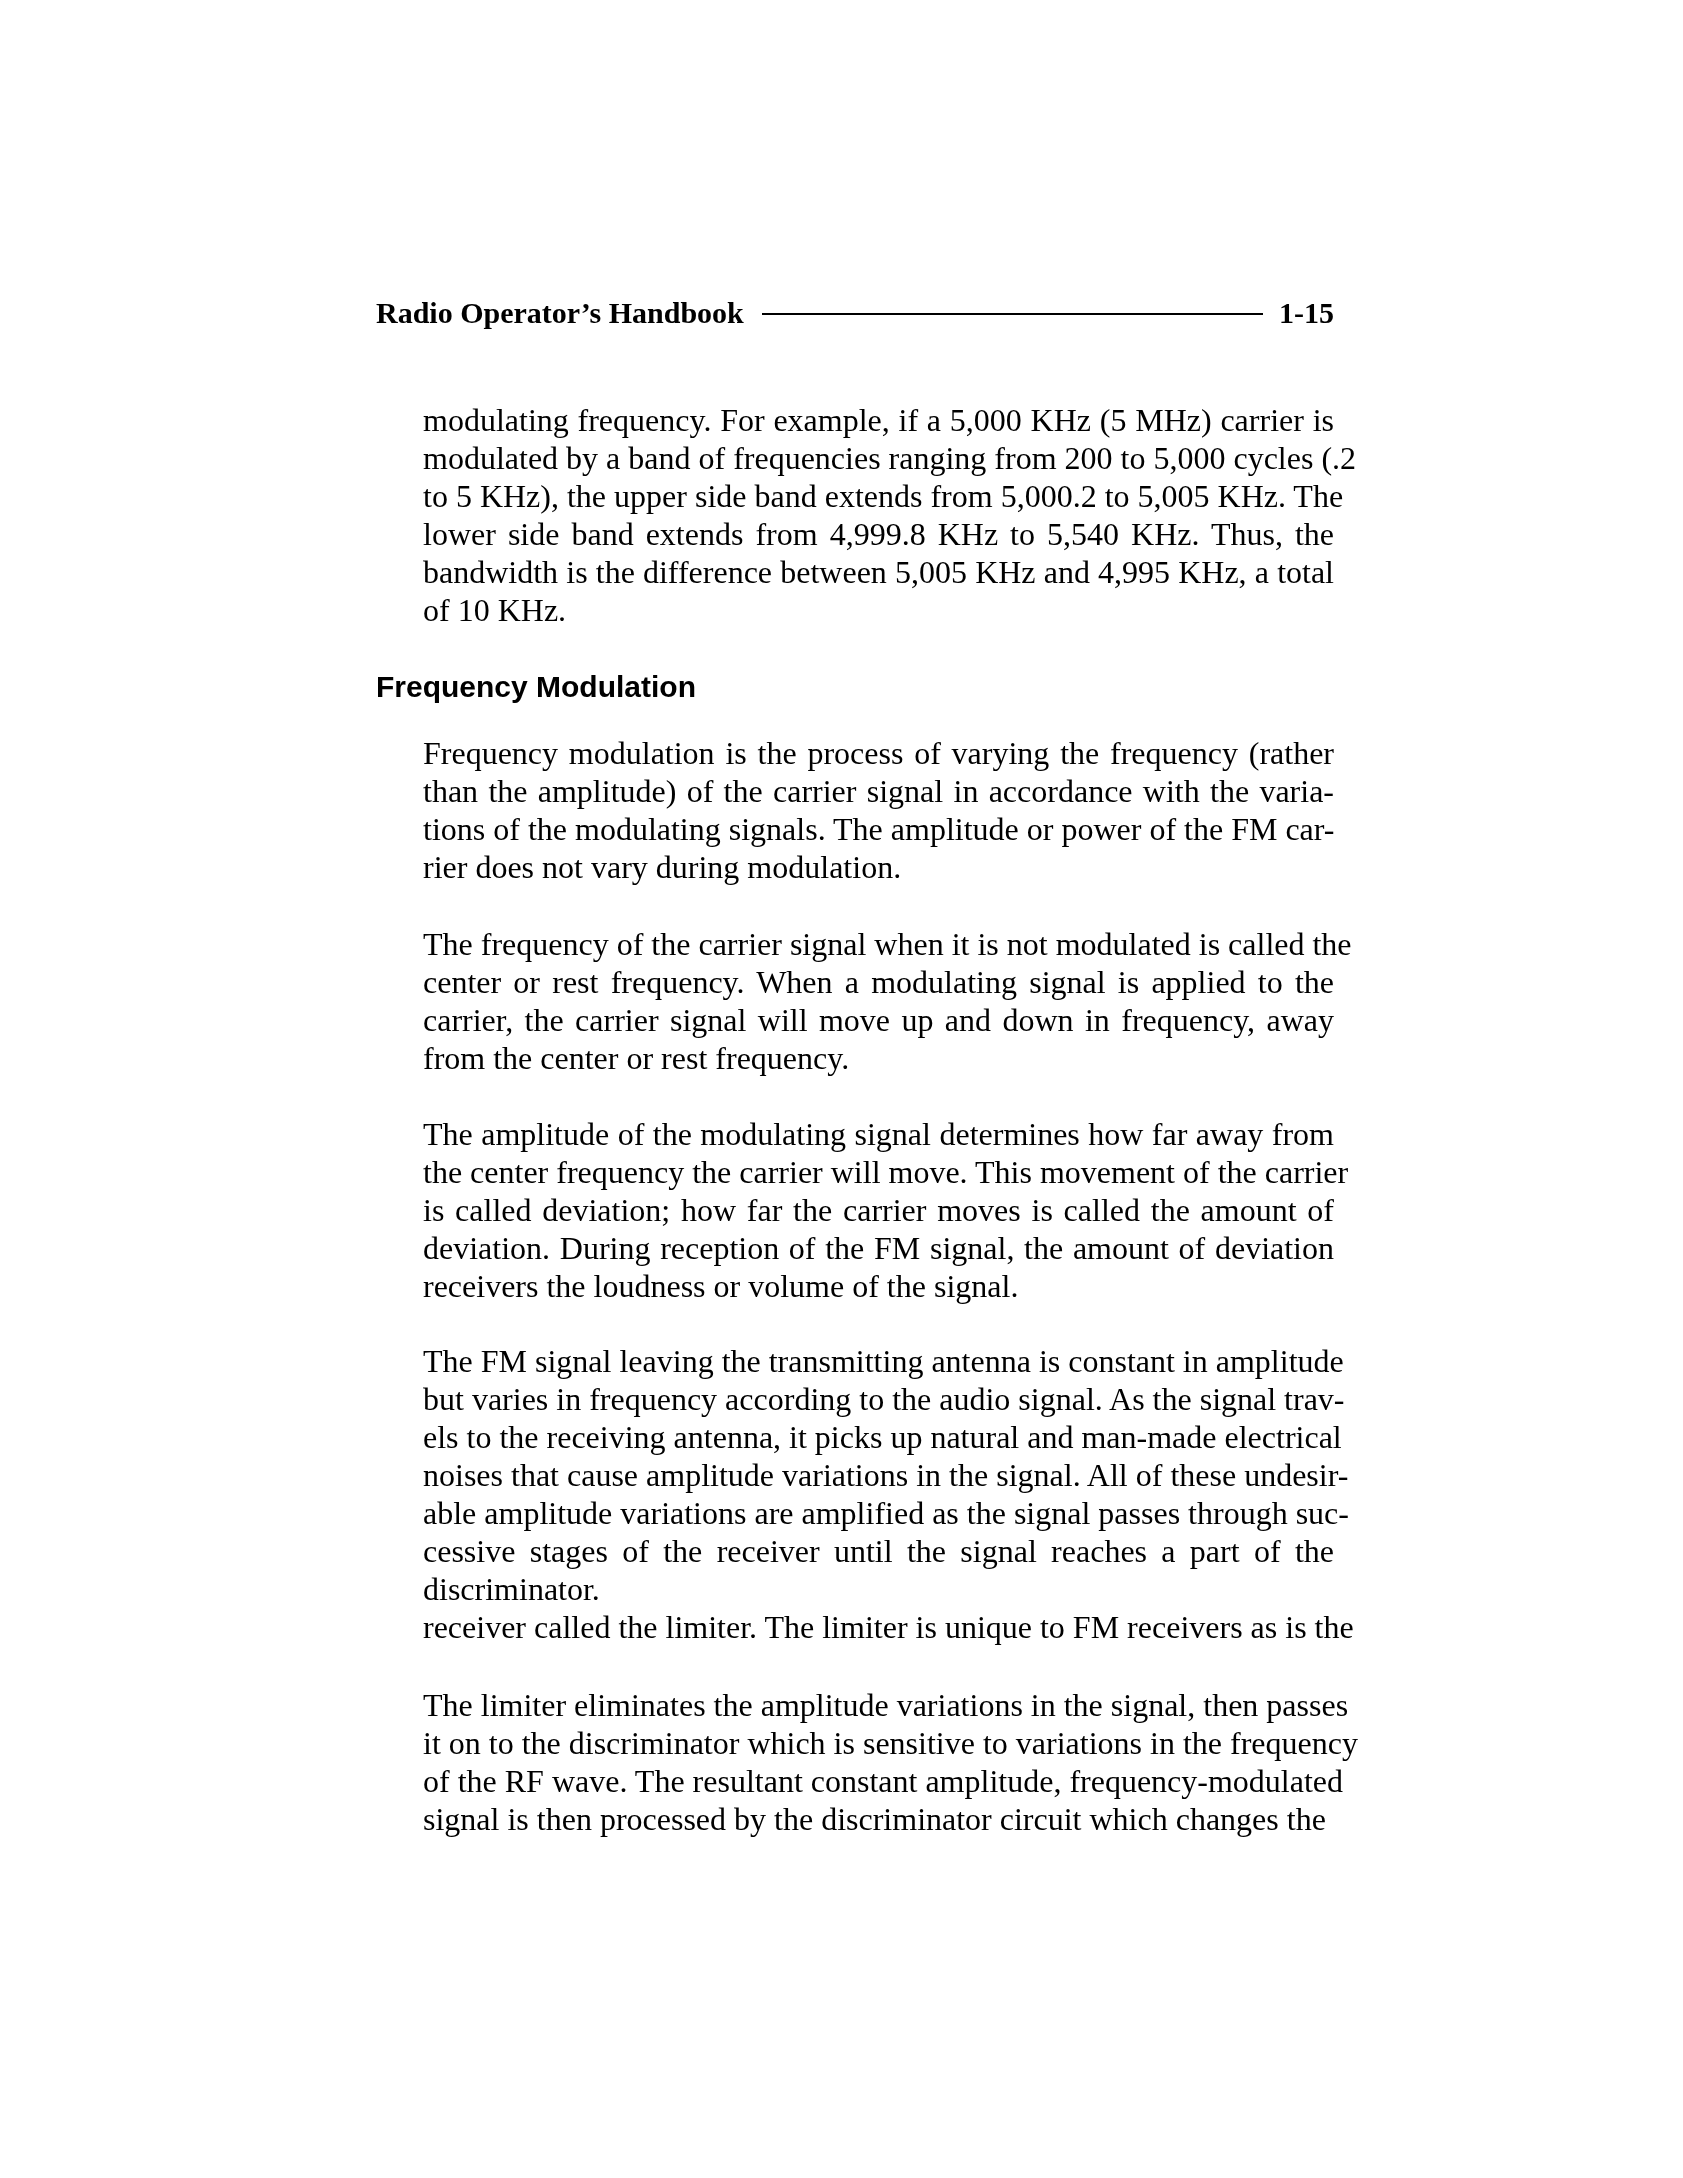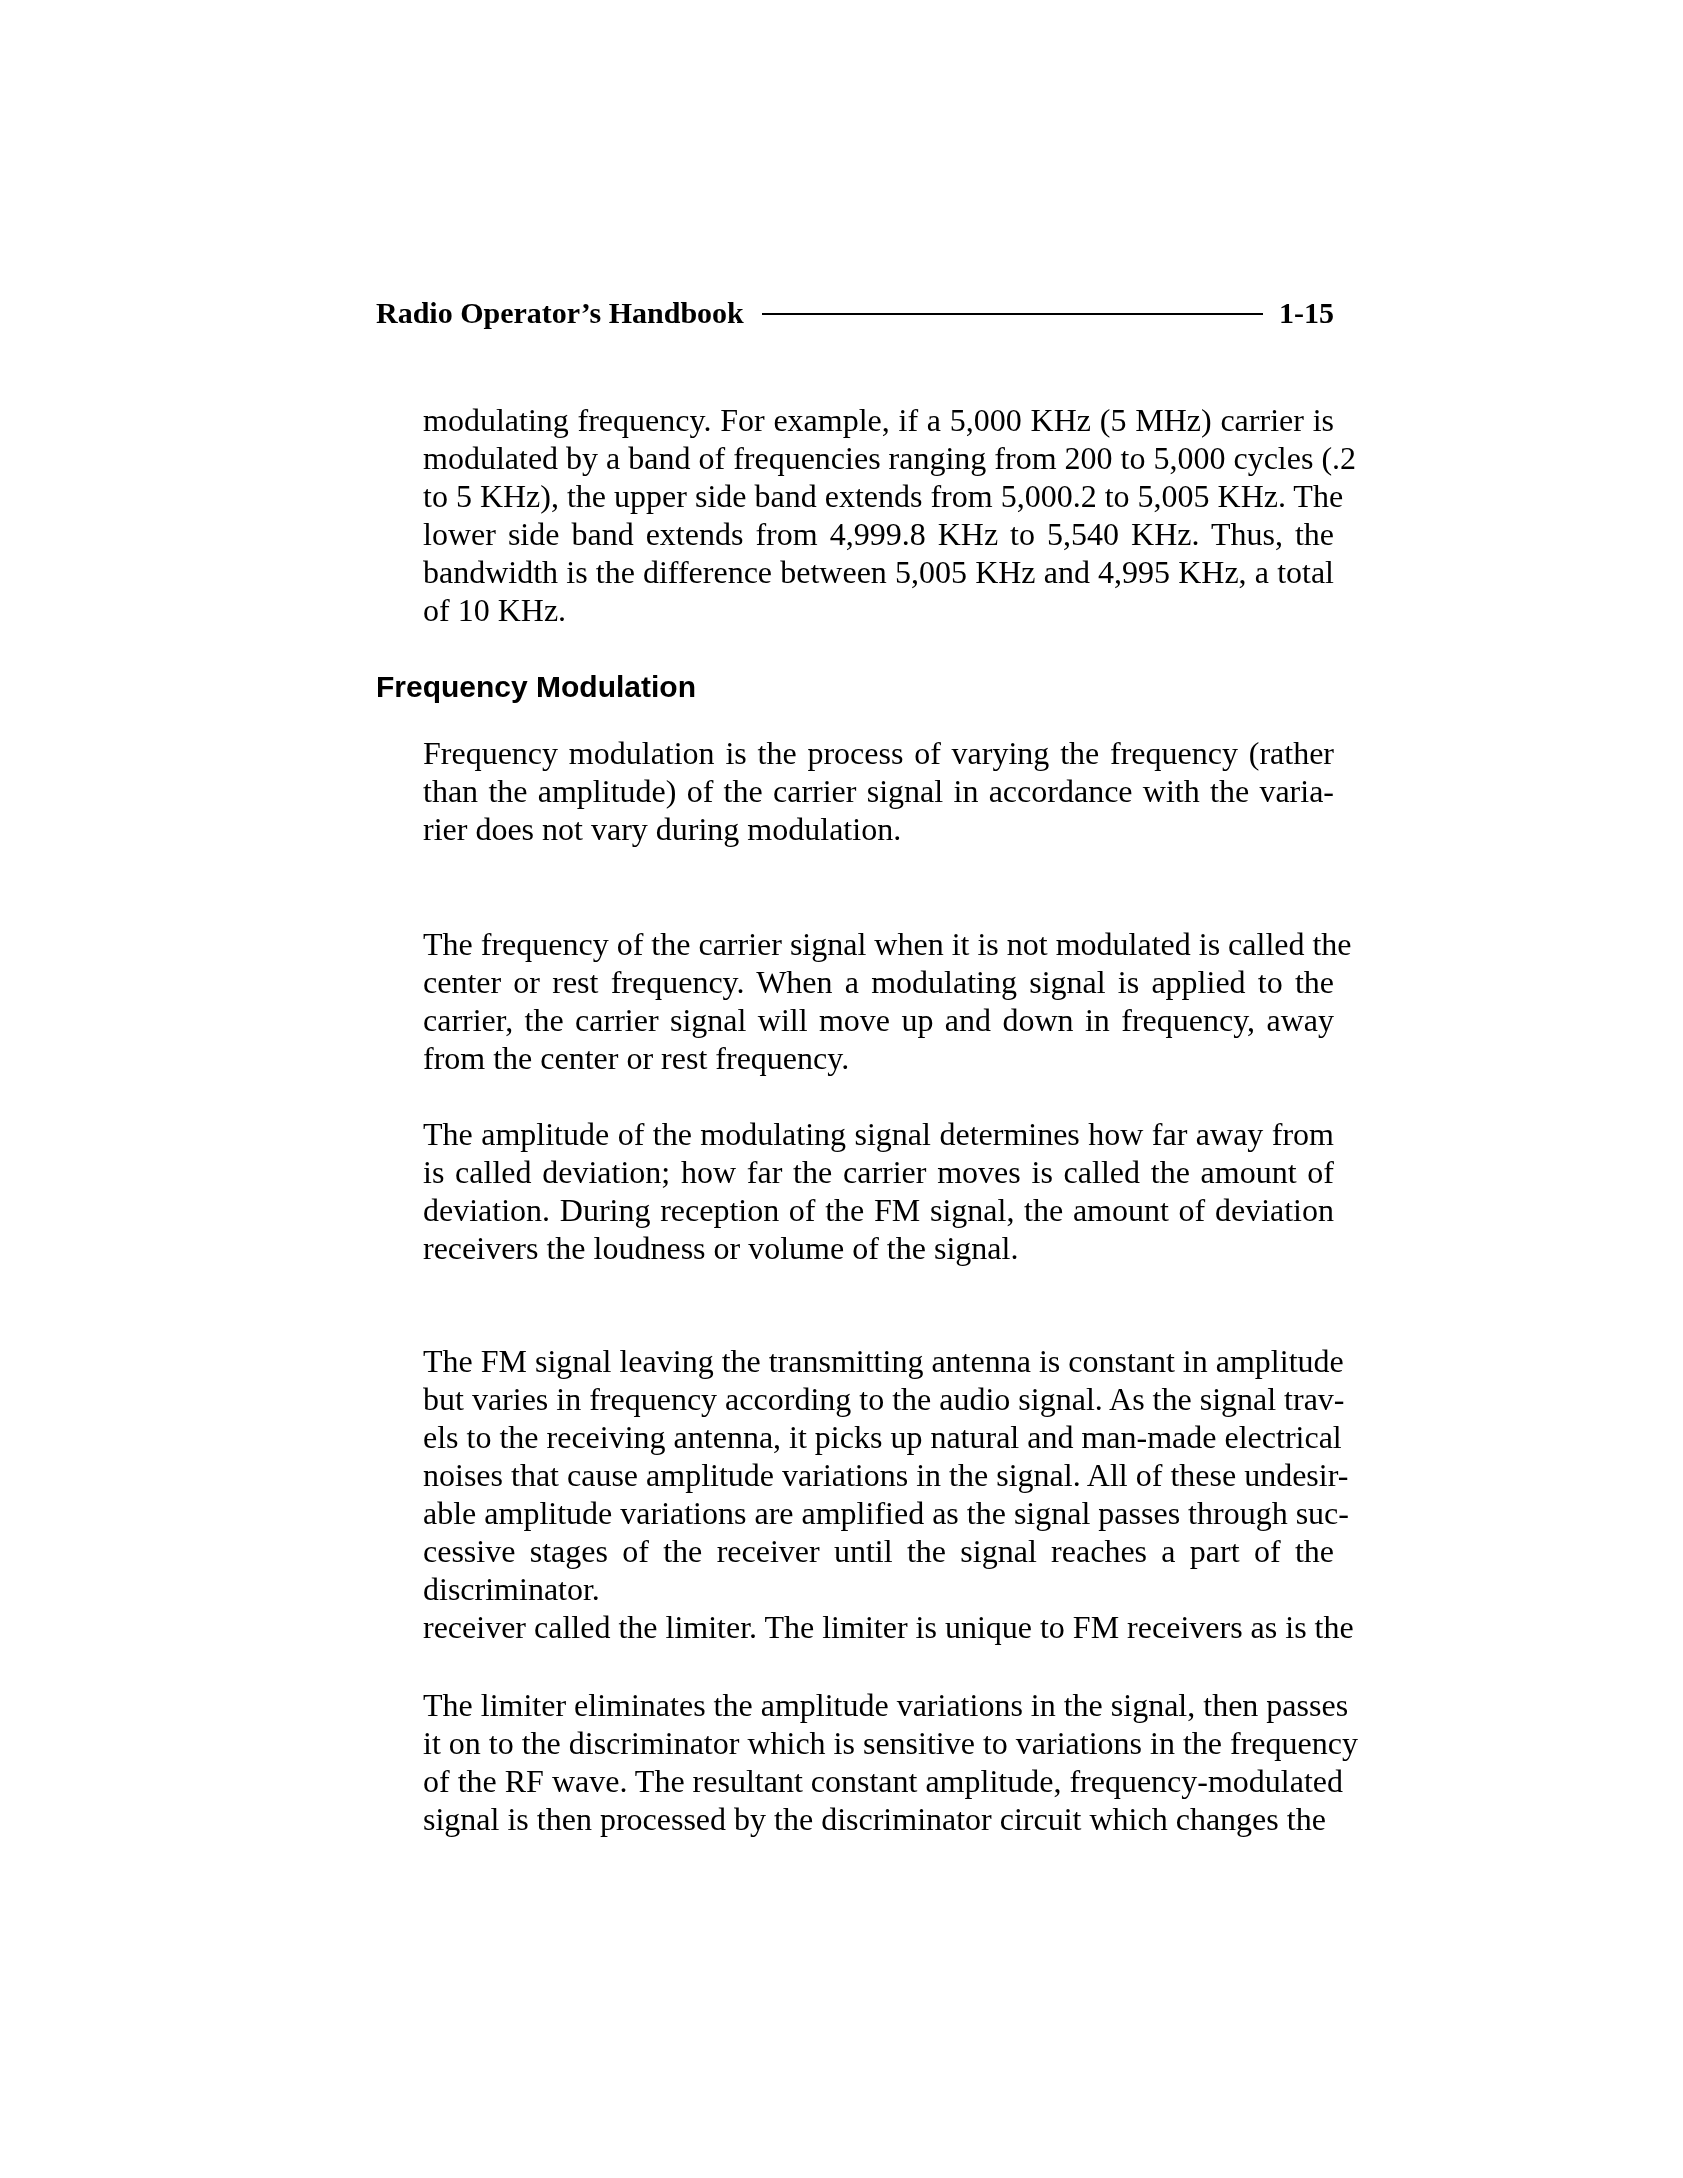--- a/index.html
+++ b/index.html
@@ -109,36 +109,38 @@
         <span class="ln last">of 10 KHz.</span>
       </p>
   </div>
 
   <h2 class="section-heading">Frequency Modulation</h2>
 
   <div class="body-text" id="p2">
     <p>
         <span class="ln">Frequency modulation is the process of varying the frequency (rather</span>
         <span class="ln">than the amplitude) of the carrier signal in accordance with the varia-</span>
+        <span class="ln">tions of the modulating signals. The amplitude or power of the FM car-</span>
         <span class="ln last">rier does not vary during modulation.</span>
       </p>
   </div>
 
   <div class="body-text" id="p3">
     <p>
         <span class="ln">The frequency of the carrier signal when it is not modulated is called the</span>
         <span class="ln">center or rest frequency. When a modulating signal is applied to the</span>
         <span class="ln">carrier, the carrier signal will move up and down in frequency, away</span>
         <span class="ln last">from the center or rest frequency.</span>
       </p>
   </div>
 
   <div class="body-text" id="p4">
     <p>
         <span class="ln">The amplitude of the modulating signal determines how far away from</span>
+        <span class="ln">the center frequency the carrier will move. This movement of the carrier</span>
         <span class="ln">is called deviation; how far the carrier moves is called the amount of</span>
         <span class="ln">deviation. During reception of the FM signal, the amount of deviation</span>
         <span class="ln last">receivers the loudness or volume of the signal.</span>
       </p>
   </div>
 
   <div class="body-text" id="p5">
     <p>
         <span class="ln">The FM signal leaving the transmitting antenna is constant in amplitude</span>
         <span class="ln">but varies in frequency according to the audio signal. As the signal trav-</span>

